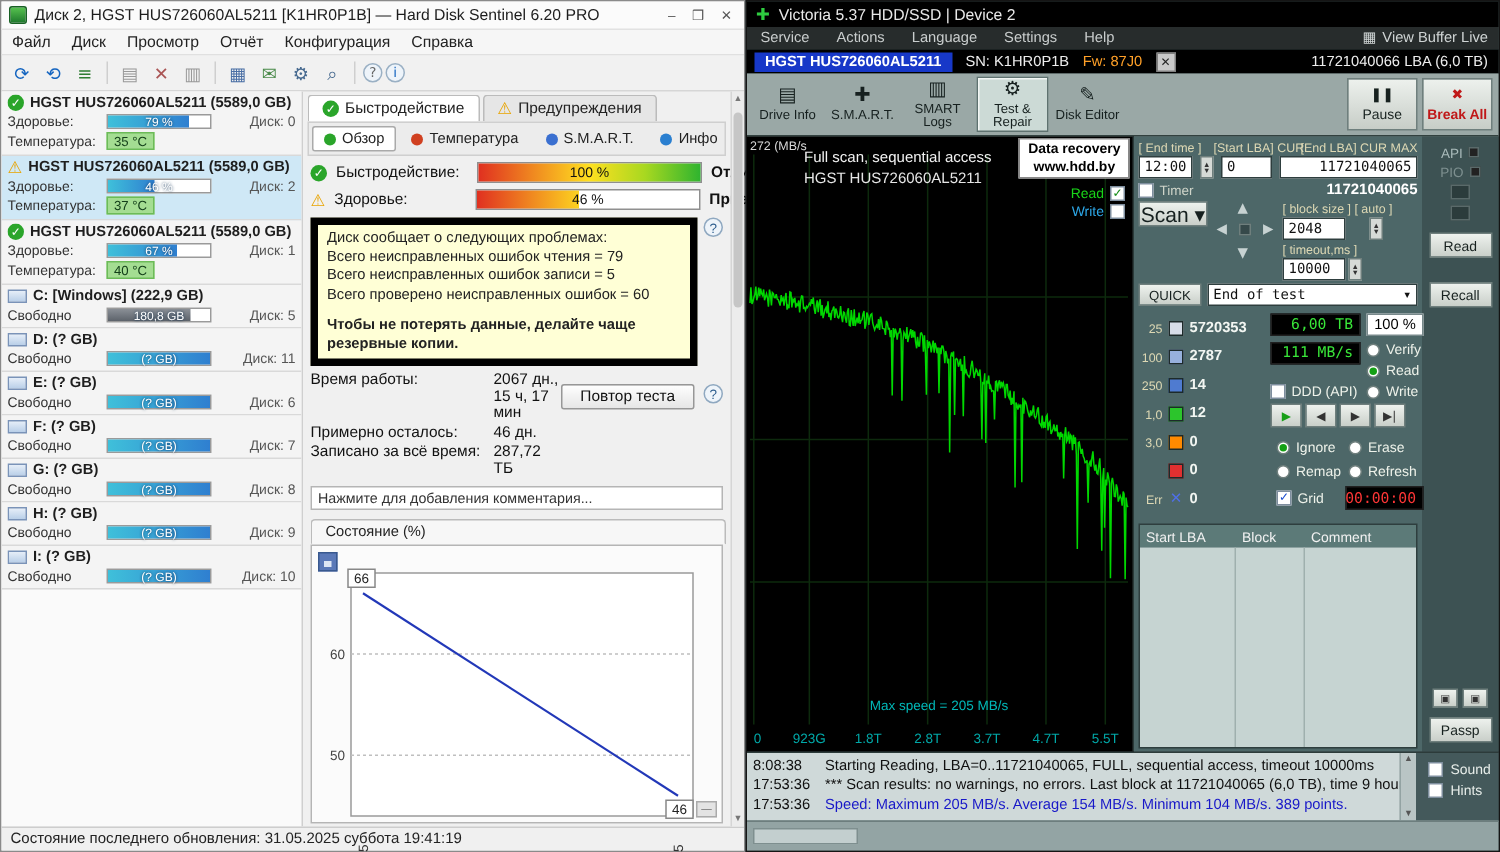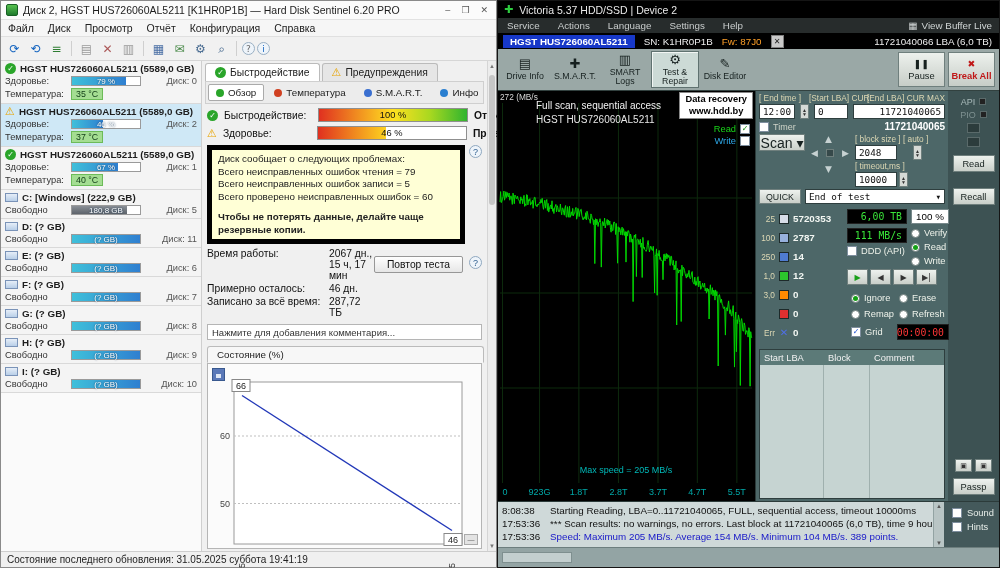--- a/index.html
+++ b/index.html
@@ -643,21 +643,21 @@
               </div>
               <div class="brow">
                 <span class="bl">Err</span>
                 <span class="errx icoF">✕</span>
                 <span class="ct">0</span>
               </div>
             </div>
           <span class="lcd" style="left:88px;top:0;width:60px;height:15px">6,00 TB</span>
           <span class="pctbox" style="left:152px;top:0;width:38px;height:15px">100 %</span>
           <span class="lcd" style="left:88px;top:19px;width:60px;height:15px">111 MB/s</span>
-          <span class="vcheck" style="left:88px;top:37px">
+          <span class="vcheck" style="left:88px;top:47px">
               <span class="cb"></span>
               <span>DDD (API)</span>
             </span>
           <span id="mode-radios"><span class="vradio" style="left: 152px; top: 19px;">
                 <span class="rdot"></span>
                 <span>Verify</span>
               </span><span class="vradio" style="left: 152px; top: 33px;">
                 <span class="rdot sel"></span>
                 <span>Read</span>
               </span><span class="vradio" style="left: 152px; top: 47px;">

